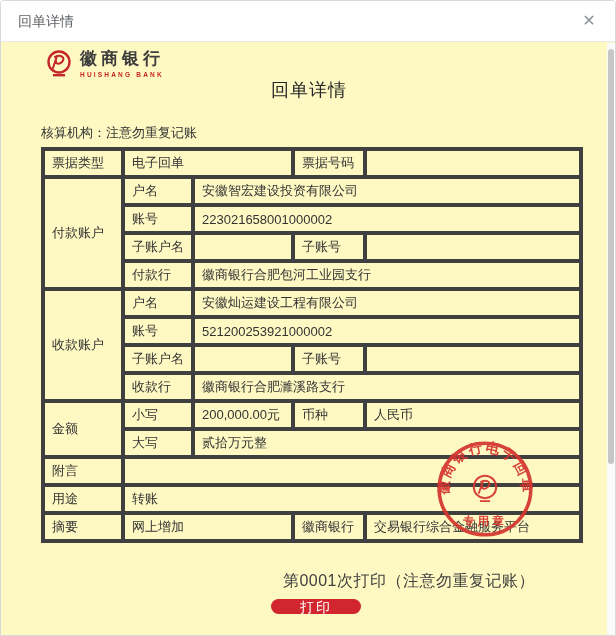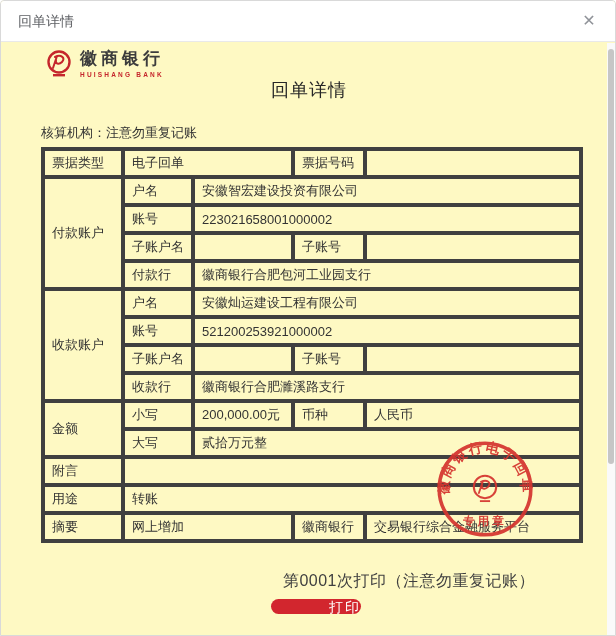--- a/index.html
+++ b/index.html
@@ -26,21 +26,21 @@
 
   
   table.receipt { position:absolute; left:40px; top:146px; width:538px; border-collapse:collapse; table-layout:fixed; font-size:13px; color:#333; }
   table.receipt td { border:4px solid #404040; height:28px; padding:0 7px; overflow:hidden; white-space:nowrap; vertical-align:middle; }
 
   
   .stamp { position:absolute; left:428px; top:432px; width:112px; height:112px; pointer-events:none; opacity:0.93; z-index:5; }
 
   
   .print-note { position:absolute; top:570px; right:80px; font-size:16px; color:#3f3f3f; letter-spacing:0.5px; }
-  .print-button { position:absolute; left:270px; top:598px; width:90px; height:15px; border:none; border-radius:16px; background:#d2262e; color:#fff; font-size:14px; font-family:inherit; cursor:pointer; letter-spacing:2px;text-align:right; }
+  .print-button { position:absolute; left:270px; top:598px; width:90px; height:15px; border:none; border-radius:16px; background:#d2262e; color:#fff; font-size:14px; font-family:inherit; cursor:pointer; letter-spacing:2px; }
 
   
   .scrollbar-track { position:absolute; right:0; top:42px; width:8px; height:594px; background:#fafafa; }
   .scrollbar-thumb { position:absolute; left:1px; top:6px; width:6px; height:415px; background:#c6c6c6; border-radius:3px; }
 </style>
 </head>
 <body>
 
 <div class="dialog">
 

